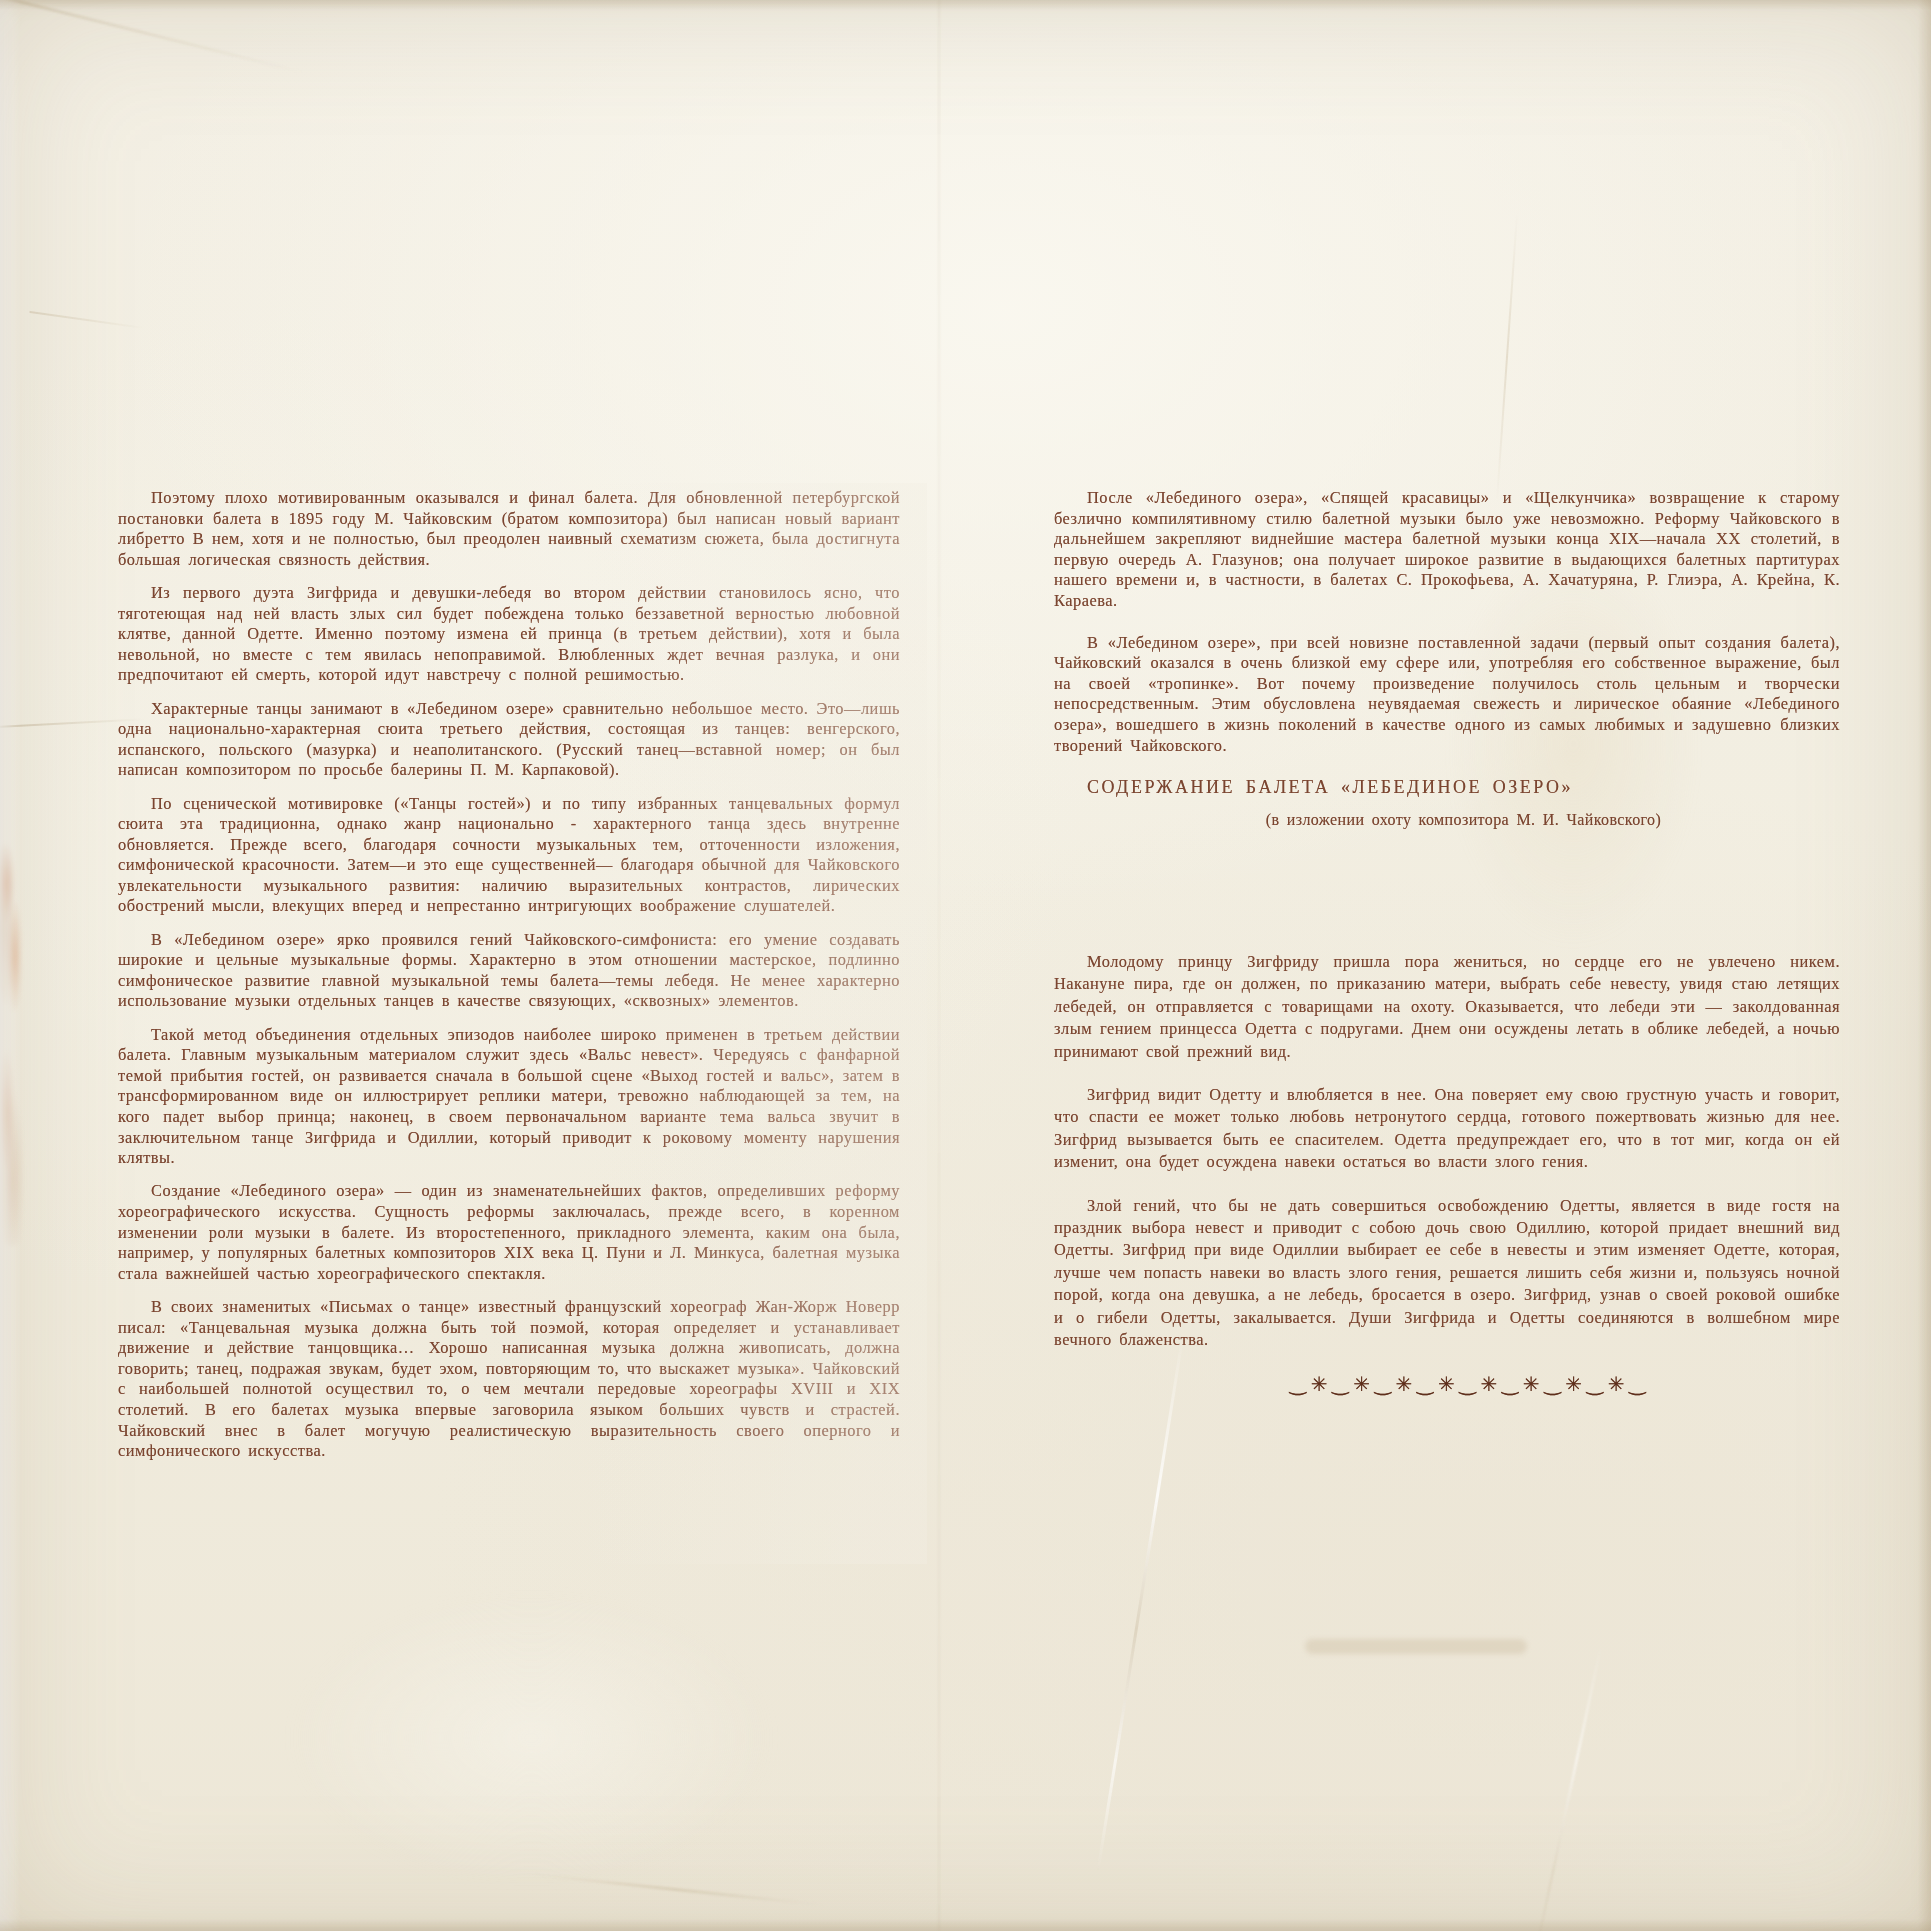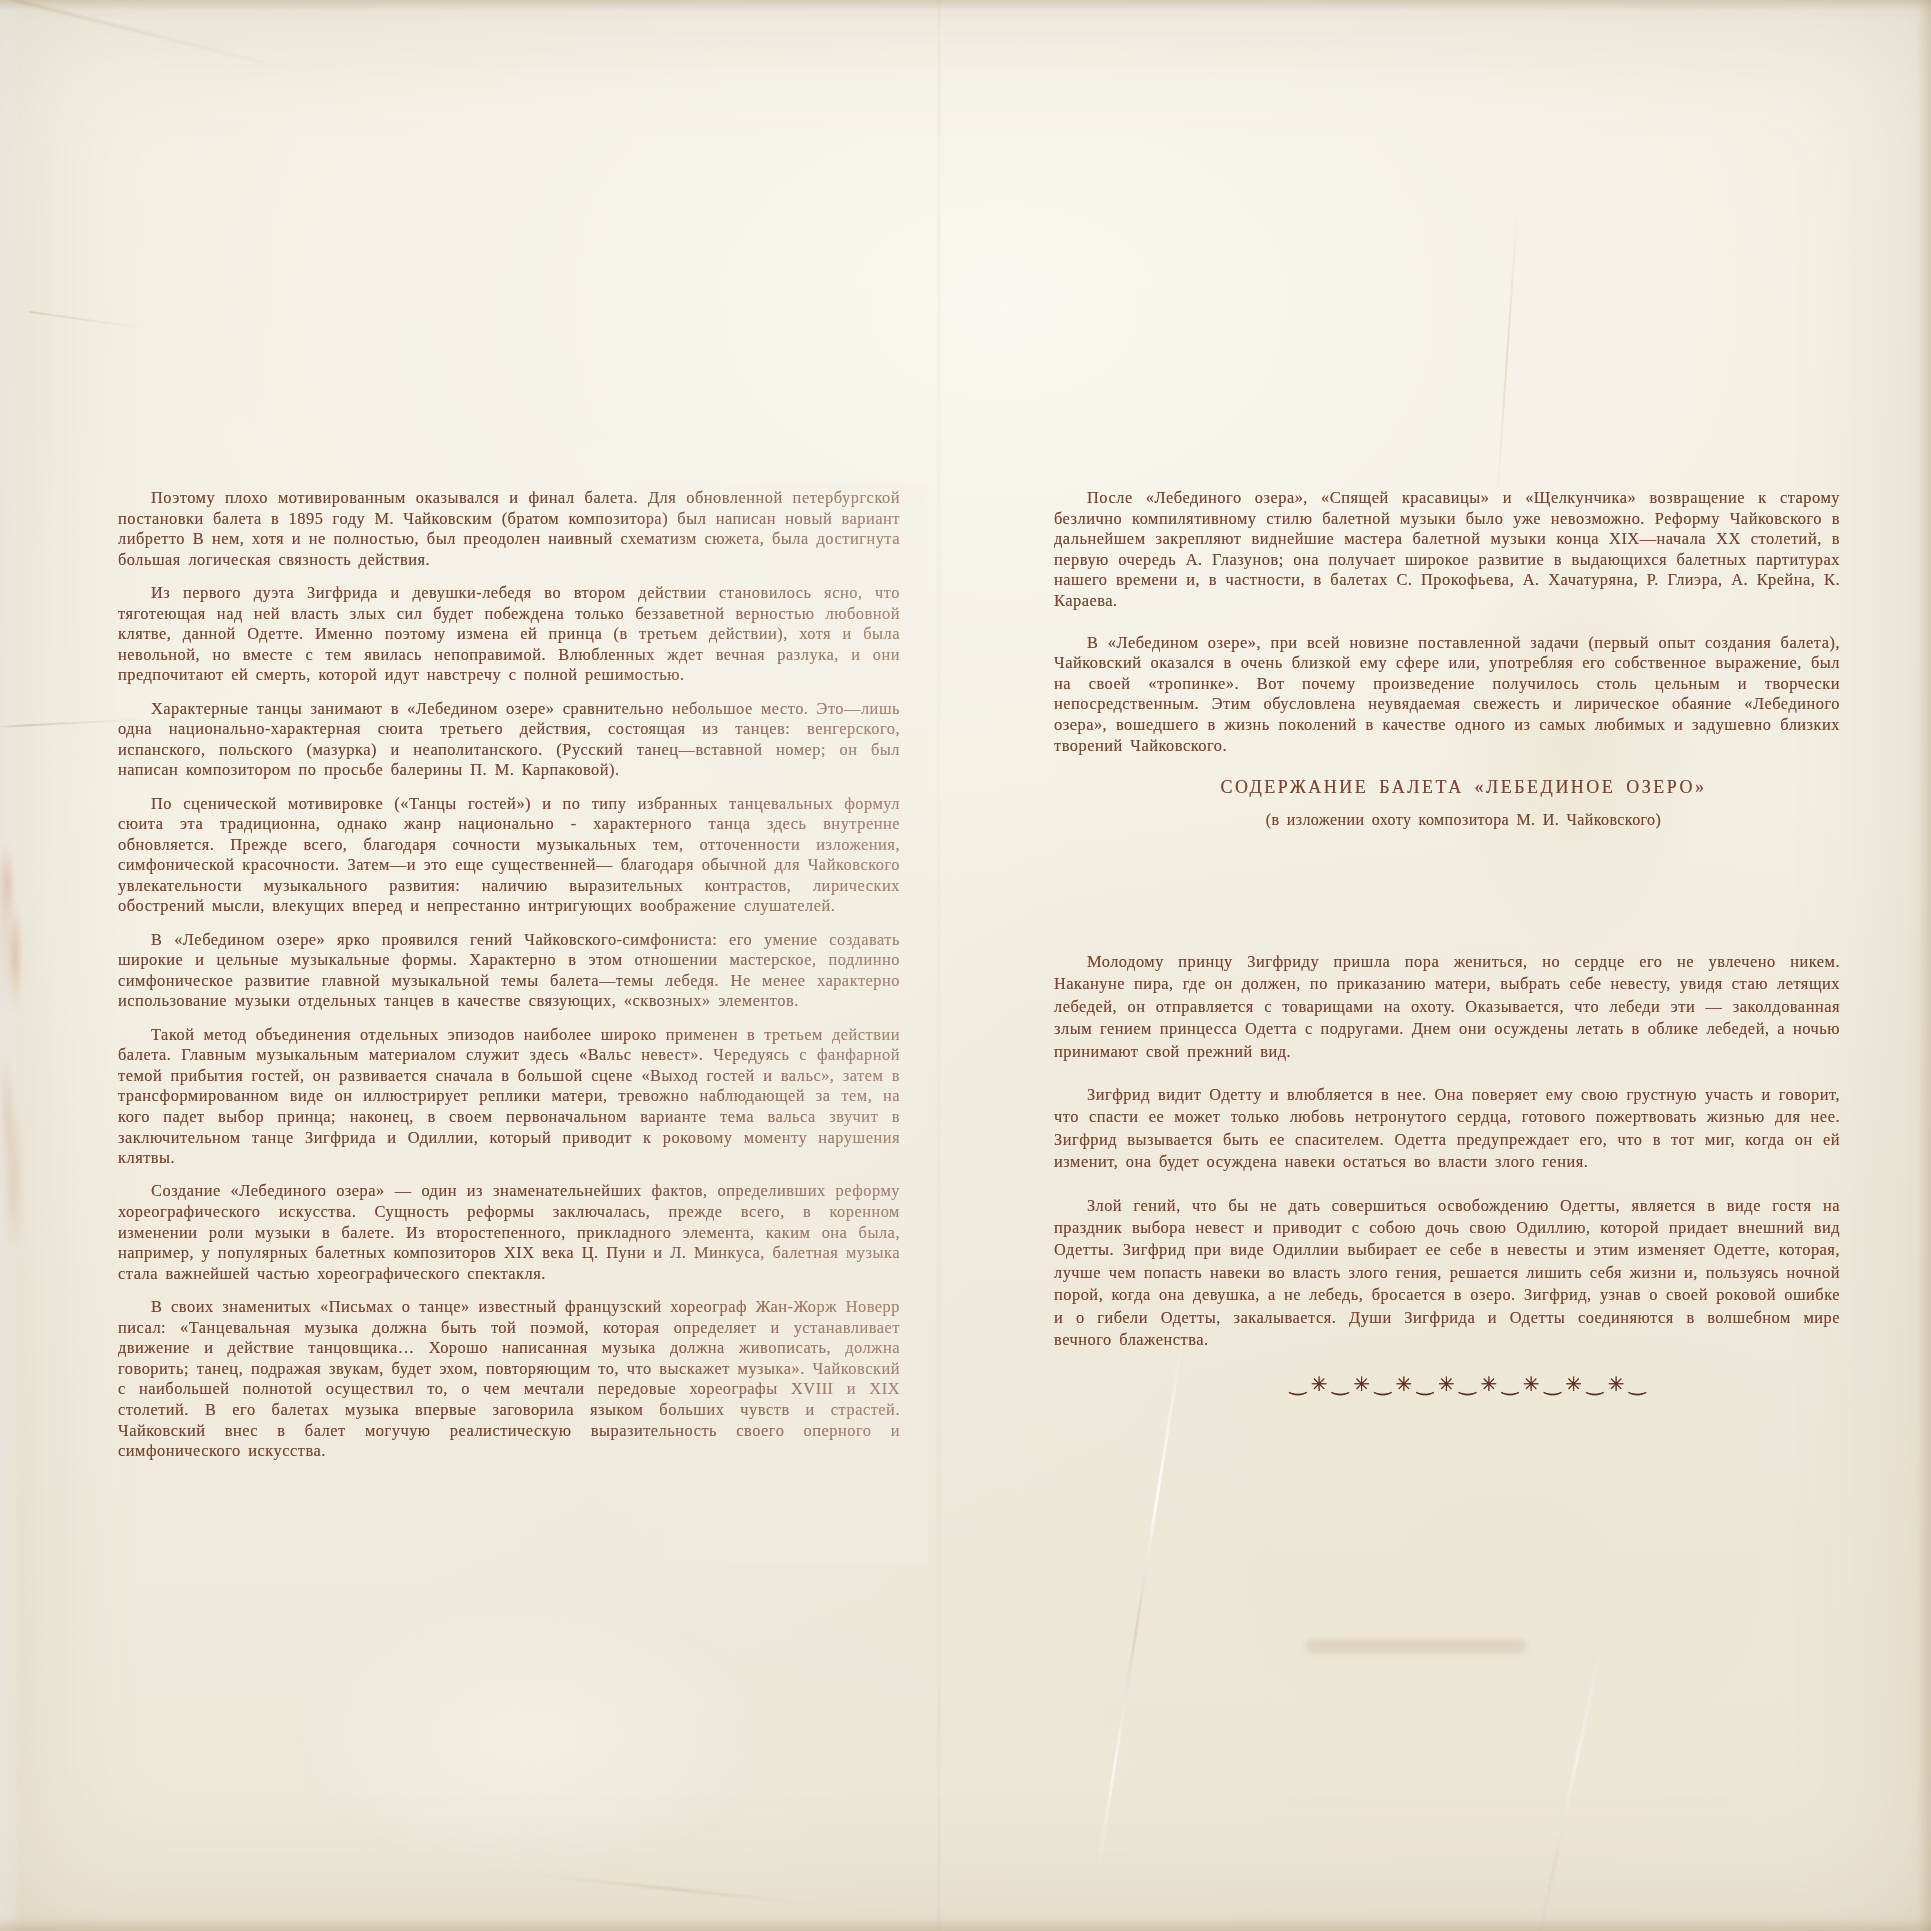--- a/index.html
+++ b/index.html
@@ -58,21 +58,21 @@
     background:linear-gradient(180deg,rgba(185,170,140,.12),rgba(185,170,140,.05) 50%,rgba(185,170,140,.12));filter:blur(1px);}
 
   
   .col{position:absolute;color:#7b4530;font-size:16.4px;line-height:20.6px;
     text-align:justify;letter-spacing:0.5px;word-spacing:2.9px;
     text-shadow:0 0 0.5px rgba(123,69,48,.55);}
   .col-left{left:118px;top:488px;width:782px;}
   .col-right{left:1046px;top:488px;width:786px;margin-left:8px;}
   .col p{margin:0 0 12.6px 0;text-indent:33px;}
   .col-right .intro p{margin-bottom:21px;}
-  .section-title{margin:114px 0 0 0;text-align:center;text-indent:0;
+  .section-title{margin:114px 0 0 0;text-indent:0;
     font-size:18px;letter-spacing:2.5px;word-spacing:3.9px;}
   .section-subtitle{margin:69px 0 0 0;text-align:center;text-indent:0;
     font-size:16px;letter-spacing:0.4px;}
   .synopsis{margin-top:120px;}
   .synopsis p{line-height:22.4px;margin-bottom:21px;}
   .ornament-row{margin-top:23px;text-align:center;padding-left:46px;
     color:#5e2e1b;font-family:"DejaVu Sans",sans-serif;font-size:20px;
     letter-spacing:4.8px;text-shadow:0 0 0.6px rgba(94,46,27,.7);}
   .ink-fade{position:absolute;pointer-events:none;}
   .ink-fade-left{left:579px;top:483px;width:348px;height:1081px;

